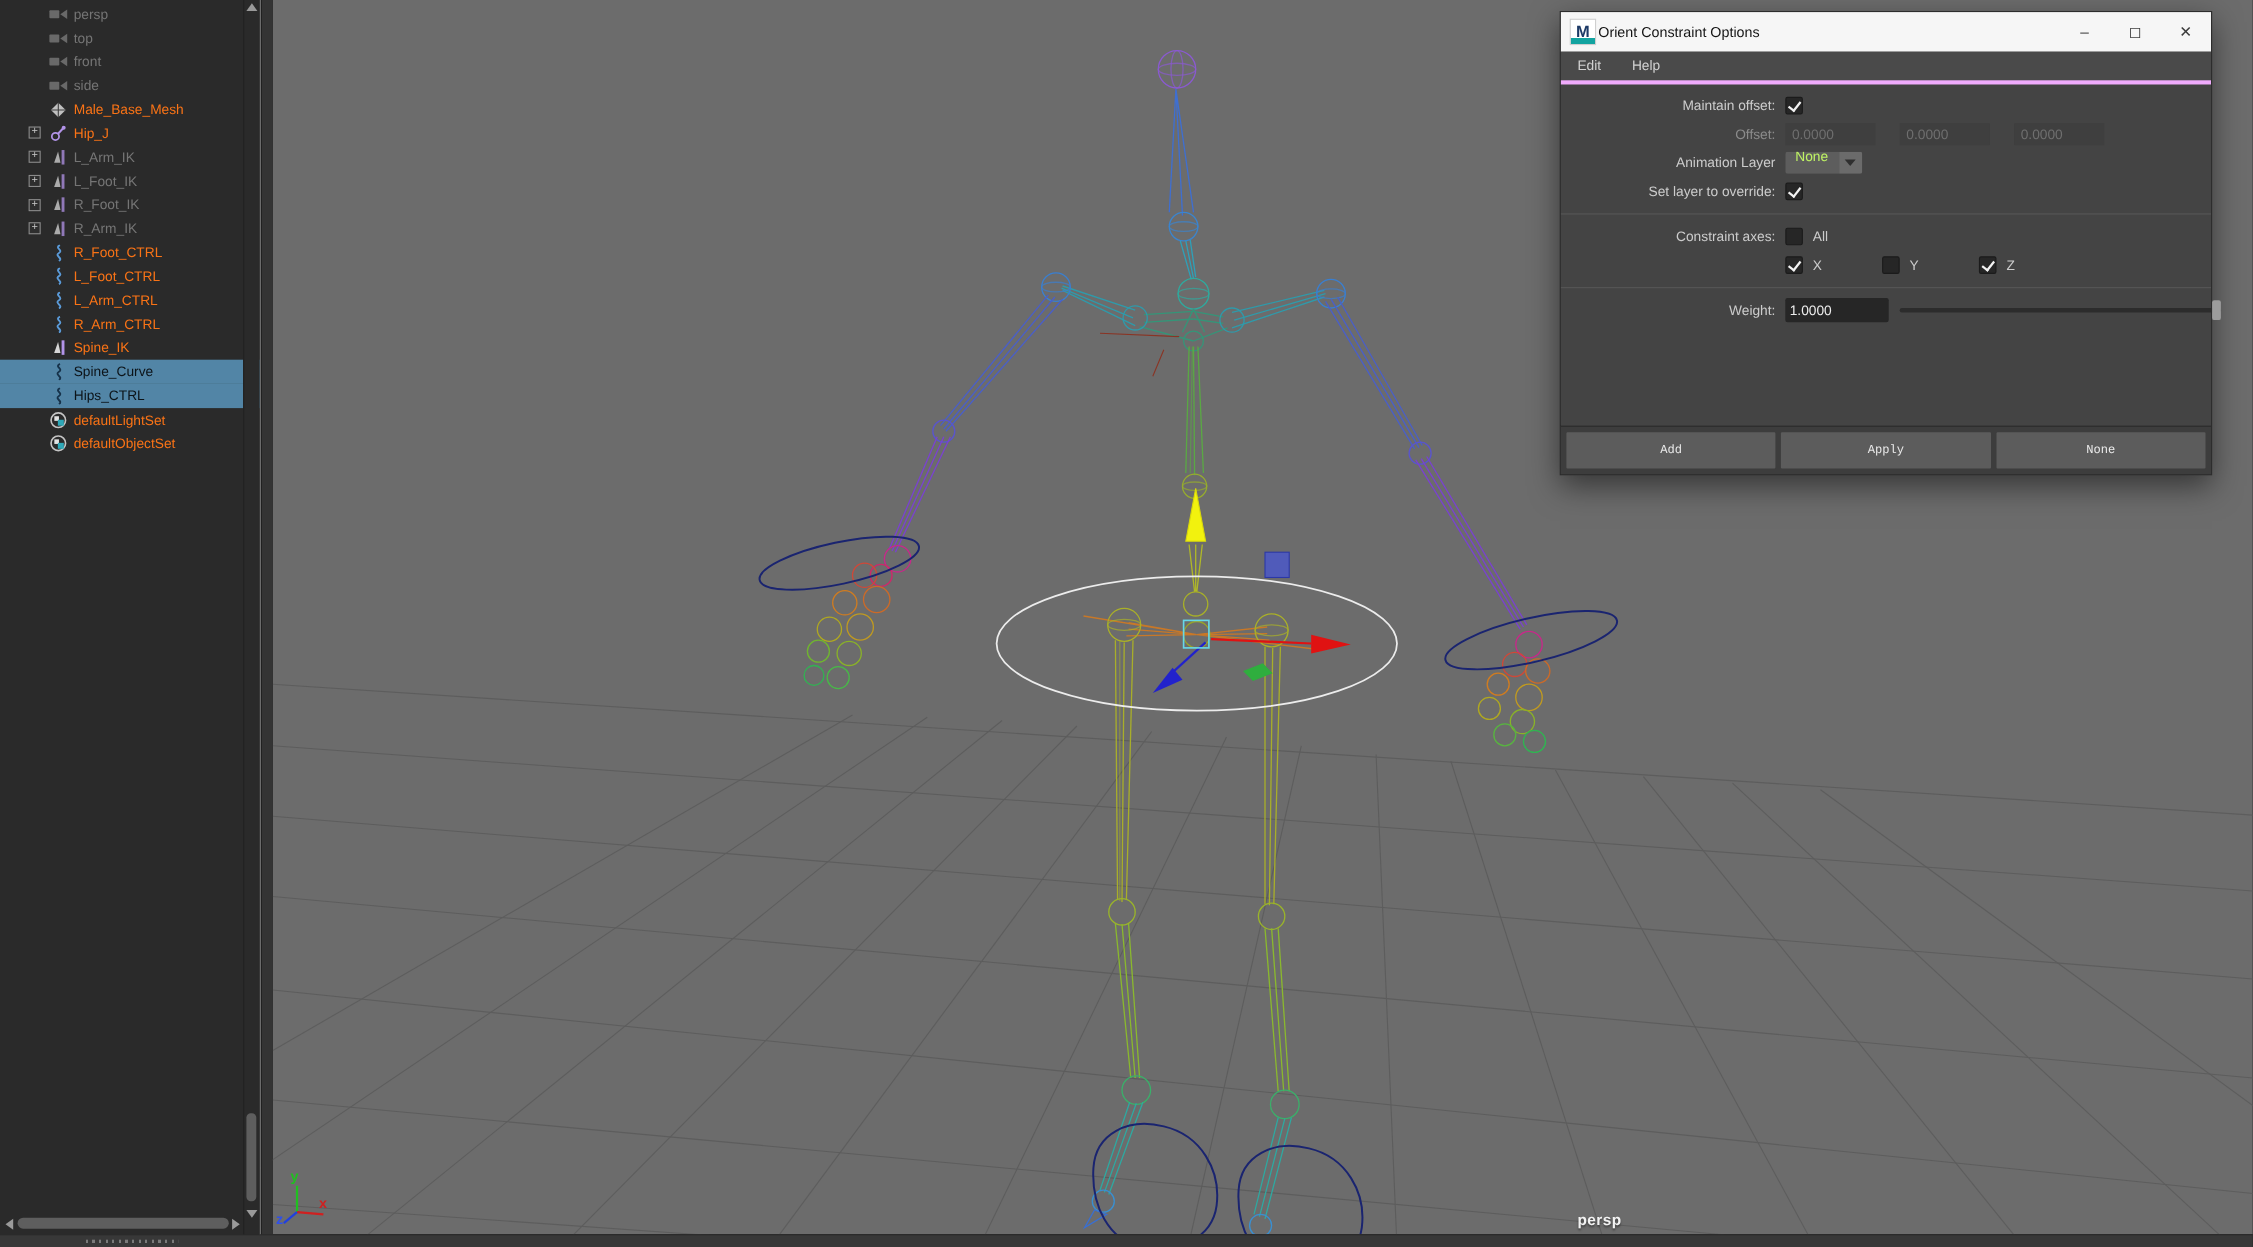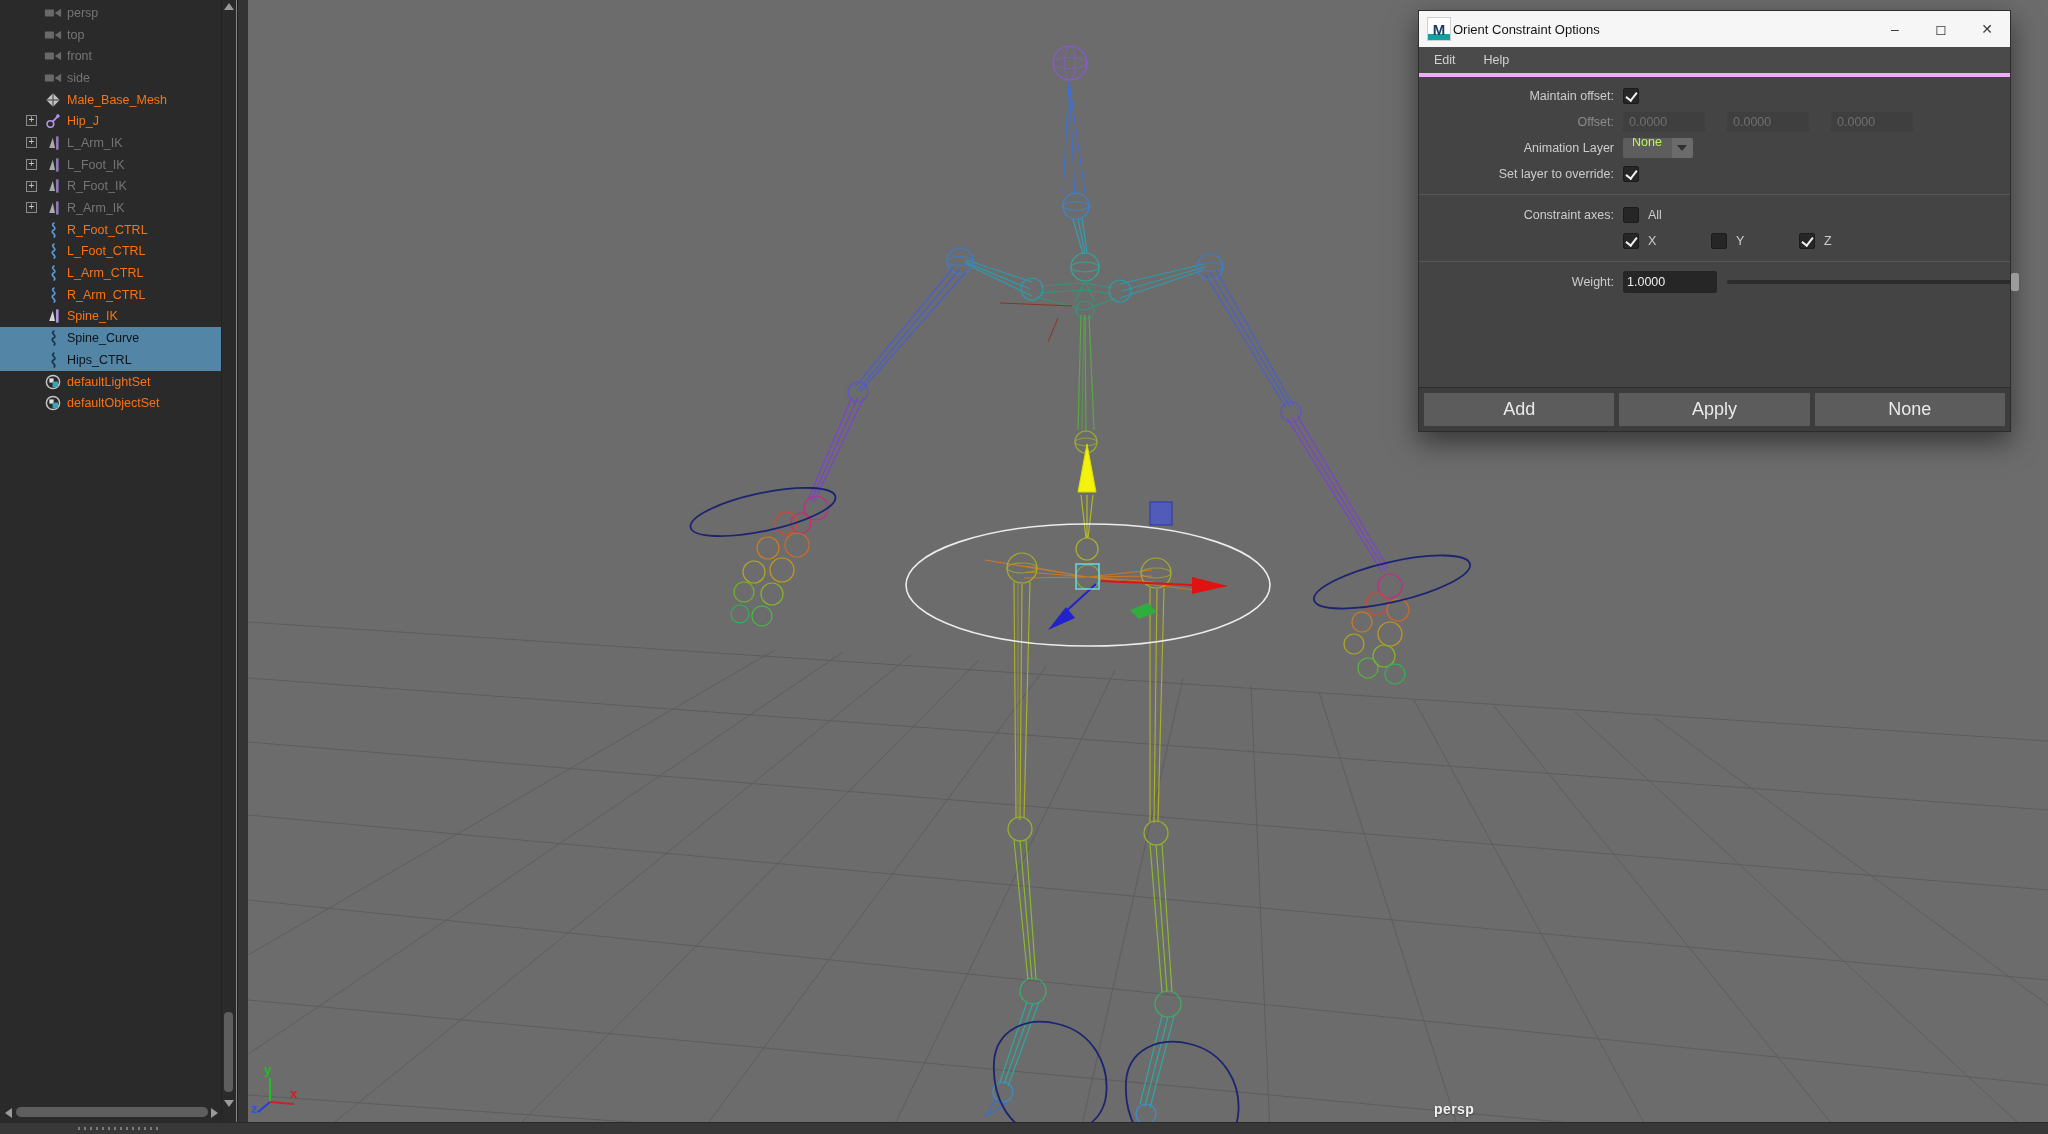--- a/index.html
+++ b/index.html
@@ -82,22 +82,22 @@
     border-top:6px solid #2f2f2f;}
   .sep{height:1px;background:#575757;margin:7px 0;}
   .axcell{display:flex;align-items:center;gap:9px;width:88px;flex:0 0 auto;text-align:center;}
   .wfield{width:86px;height:22px;background:#262626;border:none;color:#ededed;font-size:12.5px;
     padding:0 4px;border-radius:2px;font-family:inherit;}
   .slider{position:relative;width:292px;height:22px;margin-left:10px;flex:0 0 auto;cursor:default;}
   .groove{position:absolute;left:0;right:0;top:9px;height:4px;background:#2c2c2c;border-radius:2px;}
   .shandle{position:absolute;right:0;top:2px;width:8px;height:18px;background:#9c9c9c;border-radius:2px;}
   .btnrow{position:absolute;left:0;right:0;bottom:0;height:44px;background:#3d3d3d;
     border-top:1px solid #2b2b2b;display:flex;gap:5px;padding:5px;box-sizing:border-box;}
-  .dbtn{flex:1;background:#5c5c5c;color:#eaeaea;border:none;border-radius:1px;font-size:18px;
-    font-family:Liberation Sans, sans-serif;cursor:default;}
+  .dbtn{flex:1;background:#5c5c5c;color:#eaeaea;border:none;border-radius:1px;font-size:11px;
+    font-family:Liberation Mono, monospace;cursor:default;}
 
   .hiddendefs{position:absolute;width:0;height:0;overflow:hidden;}
 </style>
 </head>
 <body>
 
 <svg class="hiddendefs" aria-hidden="true">
   <defs>
     <symbol id="ic-cam" viewBox="0 0 20 16">
       <rect x="1" y="4" width="10" height="8" rx="1" fill="currentColor"></rect>

